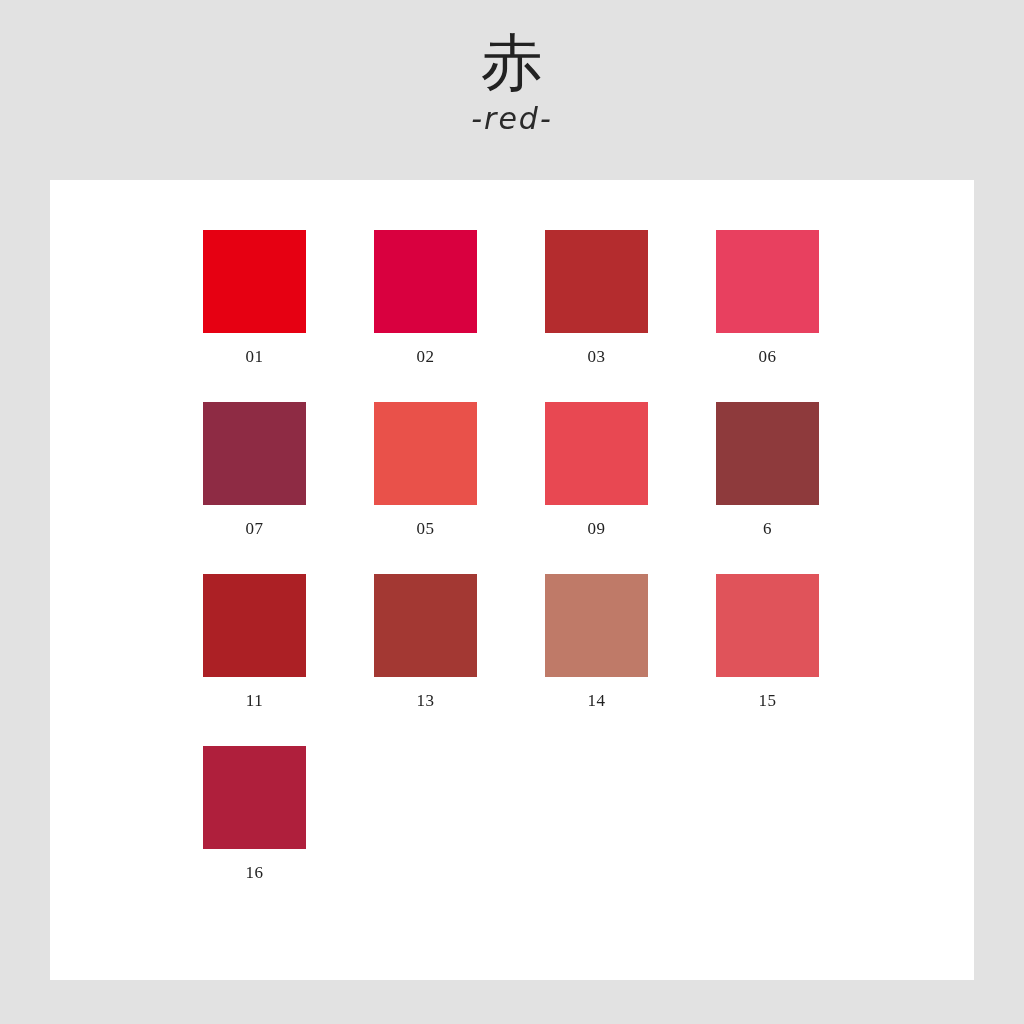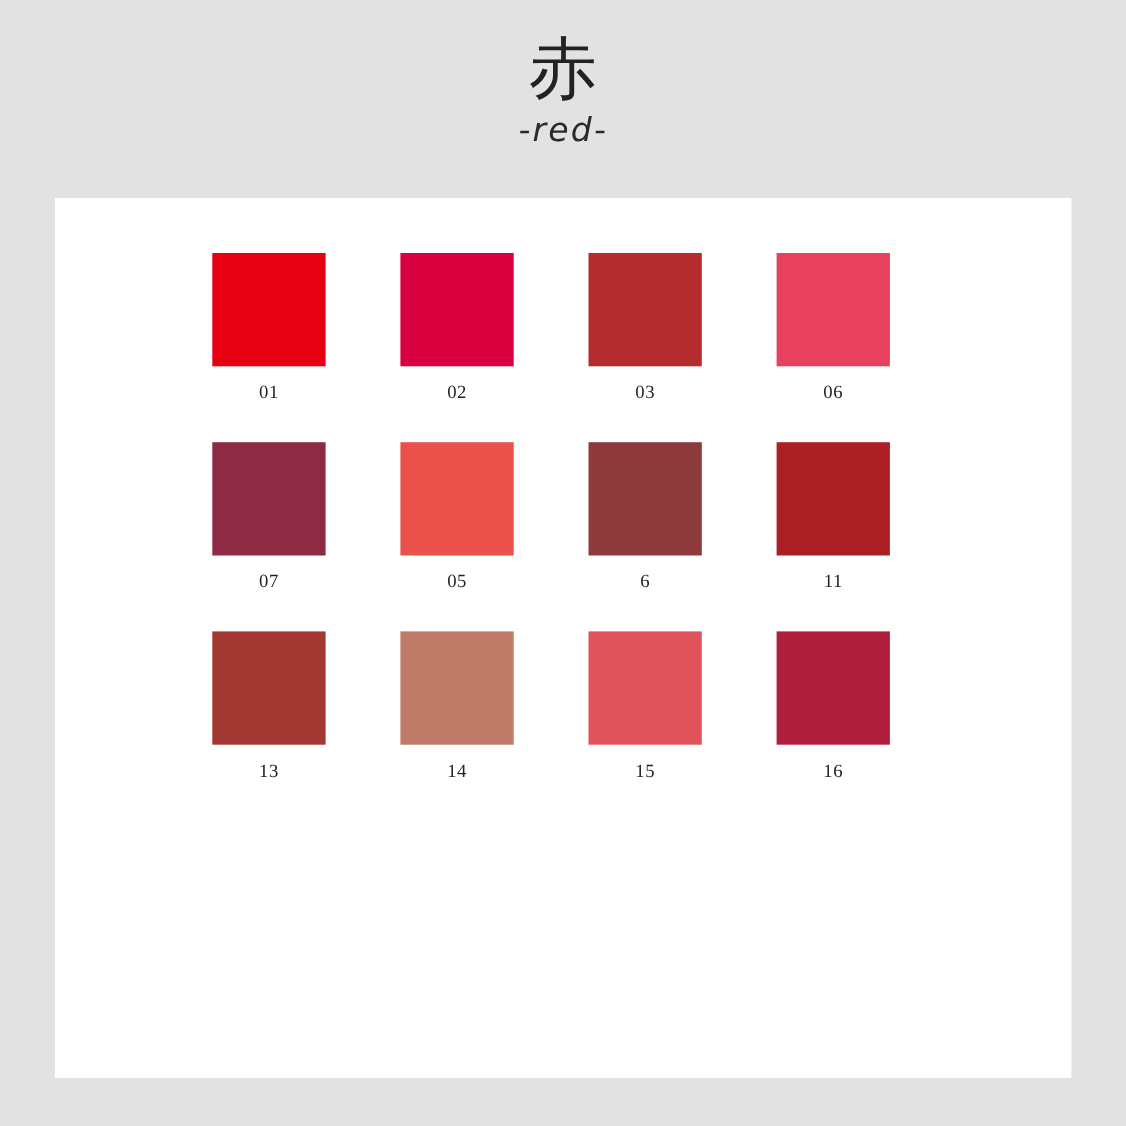--- a/index.html
+++ b/index.html
@@ -60,21 +60,21 @@
     left: 50px;
     top: 180px;
     width: 924px;
     height: 800px;
     background: #ffffff;
     box-sizing: border-box;
   }
 
   .grid {
     position: absolute;
-    left: 143px;
+    left: 153px;
     top: 50px;
     width: 670px;
     display: grid;
     grid-template-columns: repeat(4, 103px);
     grid-column-gap: 68px;
     grid-row-gap: 37px;
   }
 
   .cell {
     width: 103px;
@@ -128,20 +128,24 @@
         </div>
         <div class="cell">
           <div class="swatch" title="#8e2b44" style="background: rgb(142, 43, 68);"></div>
           <div class="cell-label">07</div>
         </div>
         <div class="cell">
           <div class="swatch" title="#e9514a" style="background: rgb(233, 81, 74);"></div>
           <div class="cell-label">05</div>
         </div>
         <div class="cell">
+          <div class="swatch" title="#e84852" style="background: rgb(232, 72, 82);"></div>
+          <div class="cell-label">09</div>
+        </div>
+        <div class="cell">
           <div class="swatch" title="#8e3a3c" style="background: rgb(142, 58, 60);"></div>
           <div class="cell-label">6</div>
         </div>
         <div class="cell">
           <div class="swatch" title="#ac2025" style="background: rgb(172, 32, 37);"></div>
           <div class="cell-label">11</div>
         </div>
         <div class="cell">
           <div class="swatch" title="#a33833" style="background: rgb(163, 56, 51);"></div>
           <div class="cell-label">13</div>

